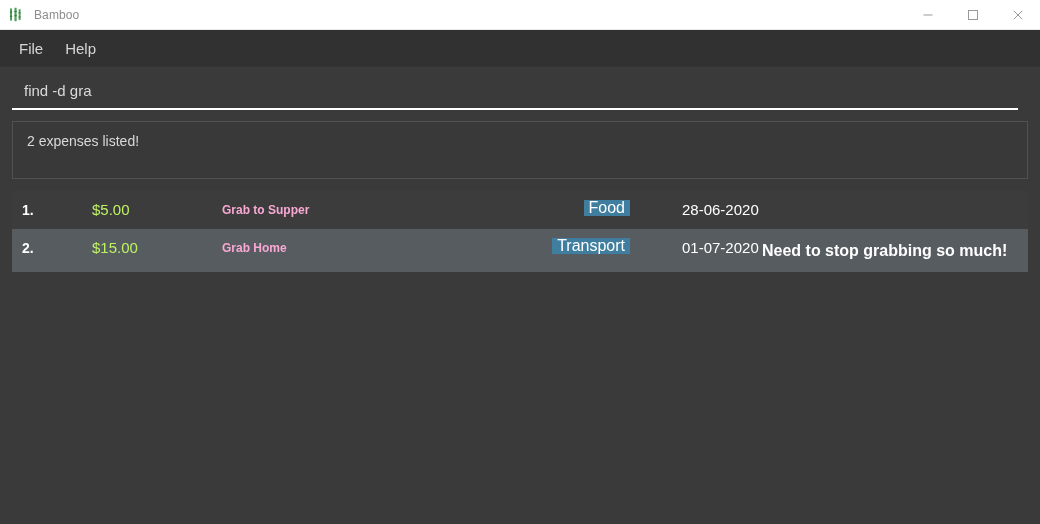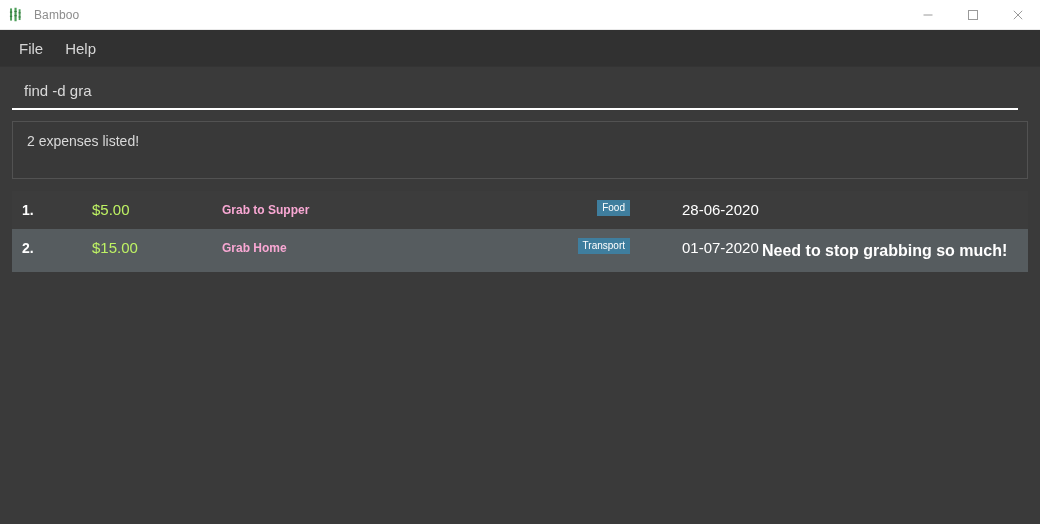--- a/index.html
+++ b/index.html
@@ -166,21 +166,21 @@
     display: flex;
     justify-content: flex-end;
     padding-right: 2px;
     box-sizing: border-box;
     line-height: 20px;
   }
   .tag-badge {
     display: inline-block;
     background: #3f7e9e;
     color: #ffffff;
-    font-size: 10px;
+    font-size: 16px;
     padding: 2px 5px 3px 5px;
     line-height: 11px;
     white-space: nowrap;
   }
   .col-date {
     width: 130px;
     flex: 0 0 130px;
     padding-left: 50px;
     box-sizing: border-box;
     font-size: 15px;

